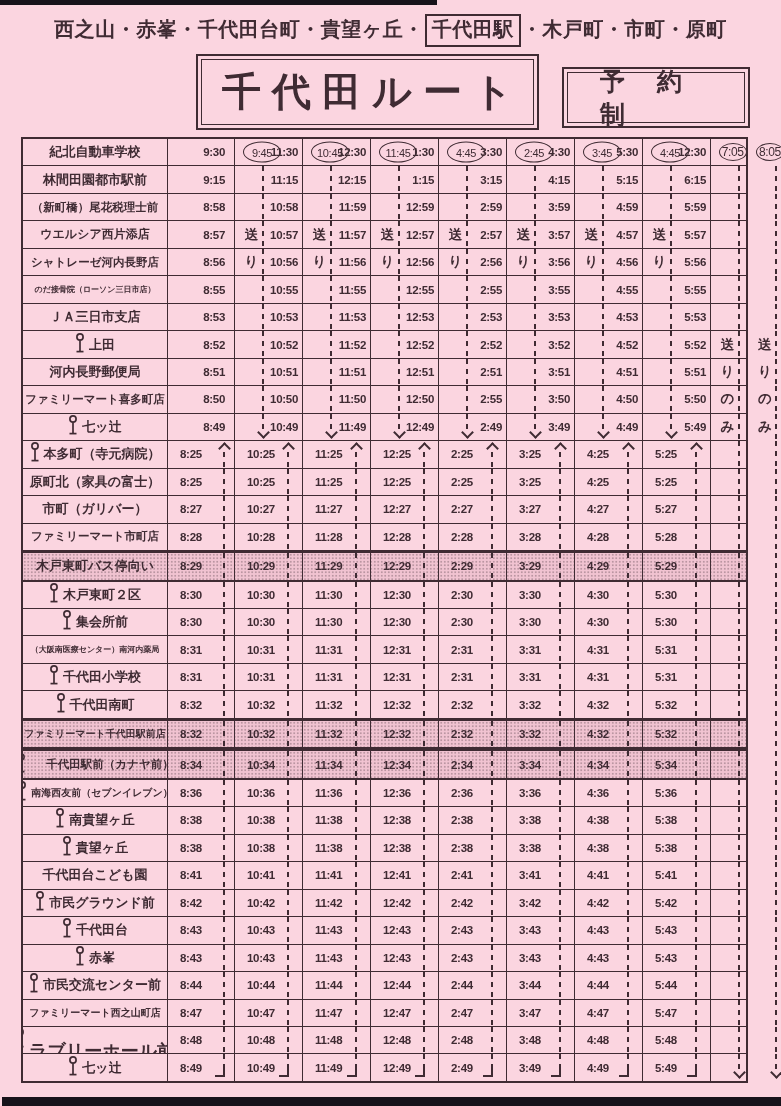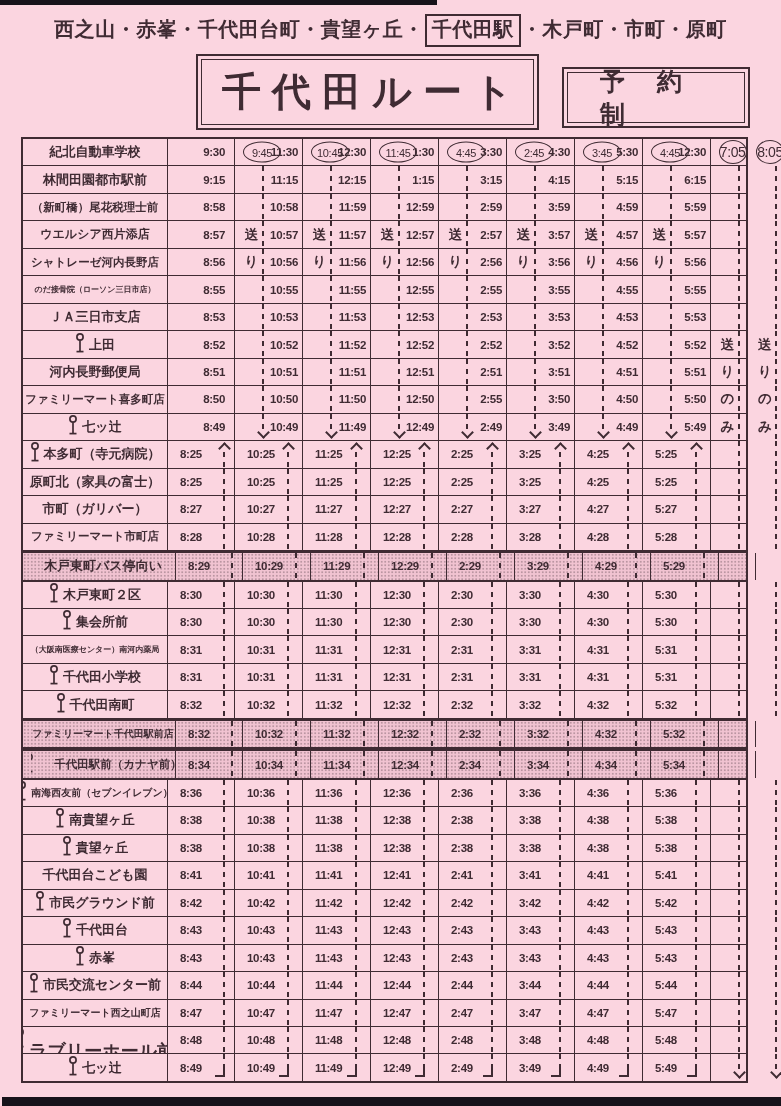--- a/index.html
+++ b/index.html
@@ -41,21 +41,21 @@
   #timetable{
     position:absolute;left:21px;top:137px;width:727px;height:946px;
     border:2px solid var(--ink);display:flex;flex-direction:column;box-sizing:border-box;
   }
   .trow{display:flex;flex:1;border-bottom:1.4px solid var(--ink);box-sizing:border-box;min-height:0;gap:7px;}
   .trow:last-child{border-bottom:none;}
   .trow.shaded{
     background-color:var(--shade);
     background-image:radial-gradient(rgba(63,43,51,0.30) 0.8px, transparent 1px);
     background-size:3.5px 3.5px;
-    border-top:2px solid var(--ink);border-bottom:2px solid var(--ink);padding-left:8px;
+    border-top:2px solid var(--ink);border-bottom:2px solid var(--ink);
   }
   .cell{
     position:relative;border-right:1.4px solid var(--ink);box-sizing:border-box;
     flex:0 0 auto;height:100%;
   }
   .cell.last{border-right:none;}
   .name-cell{width:145px;display:flex;align-items:center;justify-content:center;gap:4px;
     font-weight:700;overflow:hidden;white-space:nowrap;}
   .c1{width:60px;}
   .grp{width:61px;}
@@ -74,21 +74,21 @@
   .chev.up{border-left:2px solid var(--ink);border-top:2px solid var(--ink);transform:rotate(45deg);}
   .corner{position:absolute;bottom:4px;width:10px;height:8px;
     border-right:2px solid var(--ink);border-bottom:2px solid var(--ink);box-sizing:border-box;}
 
   .marker{position:absolute;left:0;top:50%;transform:translateY(-50%);
     width:19px;text-align:center;font-size:13.5px;font-weight:700;}
 
   .ellipse{position:absolute;top:50%;border:1.5px solid var(--ink);border-radius:50%;
     display:flex;align-items:center;justify-content:center;font-weight:400;box-sizing:border-box;}
   .ellipse.g{left:1px;width:38px;height:21px;transform:translateY(-50%);font-size:11px;letter-spacing:-0.3px;}
-  .ellipse.n{left:50%;width:28px;height:24px;transform:translate(-50%,-50%);font-size:14px;letter-spacing:-0.4px;}
+  .ellipse.n{left:50%;width:28px;height:18px;transform:translate(-50%,-50%);font-size:12px;letter-spacing:-0.4px;}
 
   .stopname{display:inline-block;}
   .bsicon{flex:0 0 auto;display:block;}
 </style>
 </head>
 <body>
 
 <div class="strip" id="top-strip"></div>
 <div class="strip" id="bottom-strip"></div>
 

